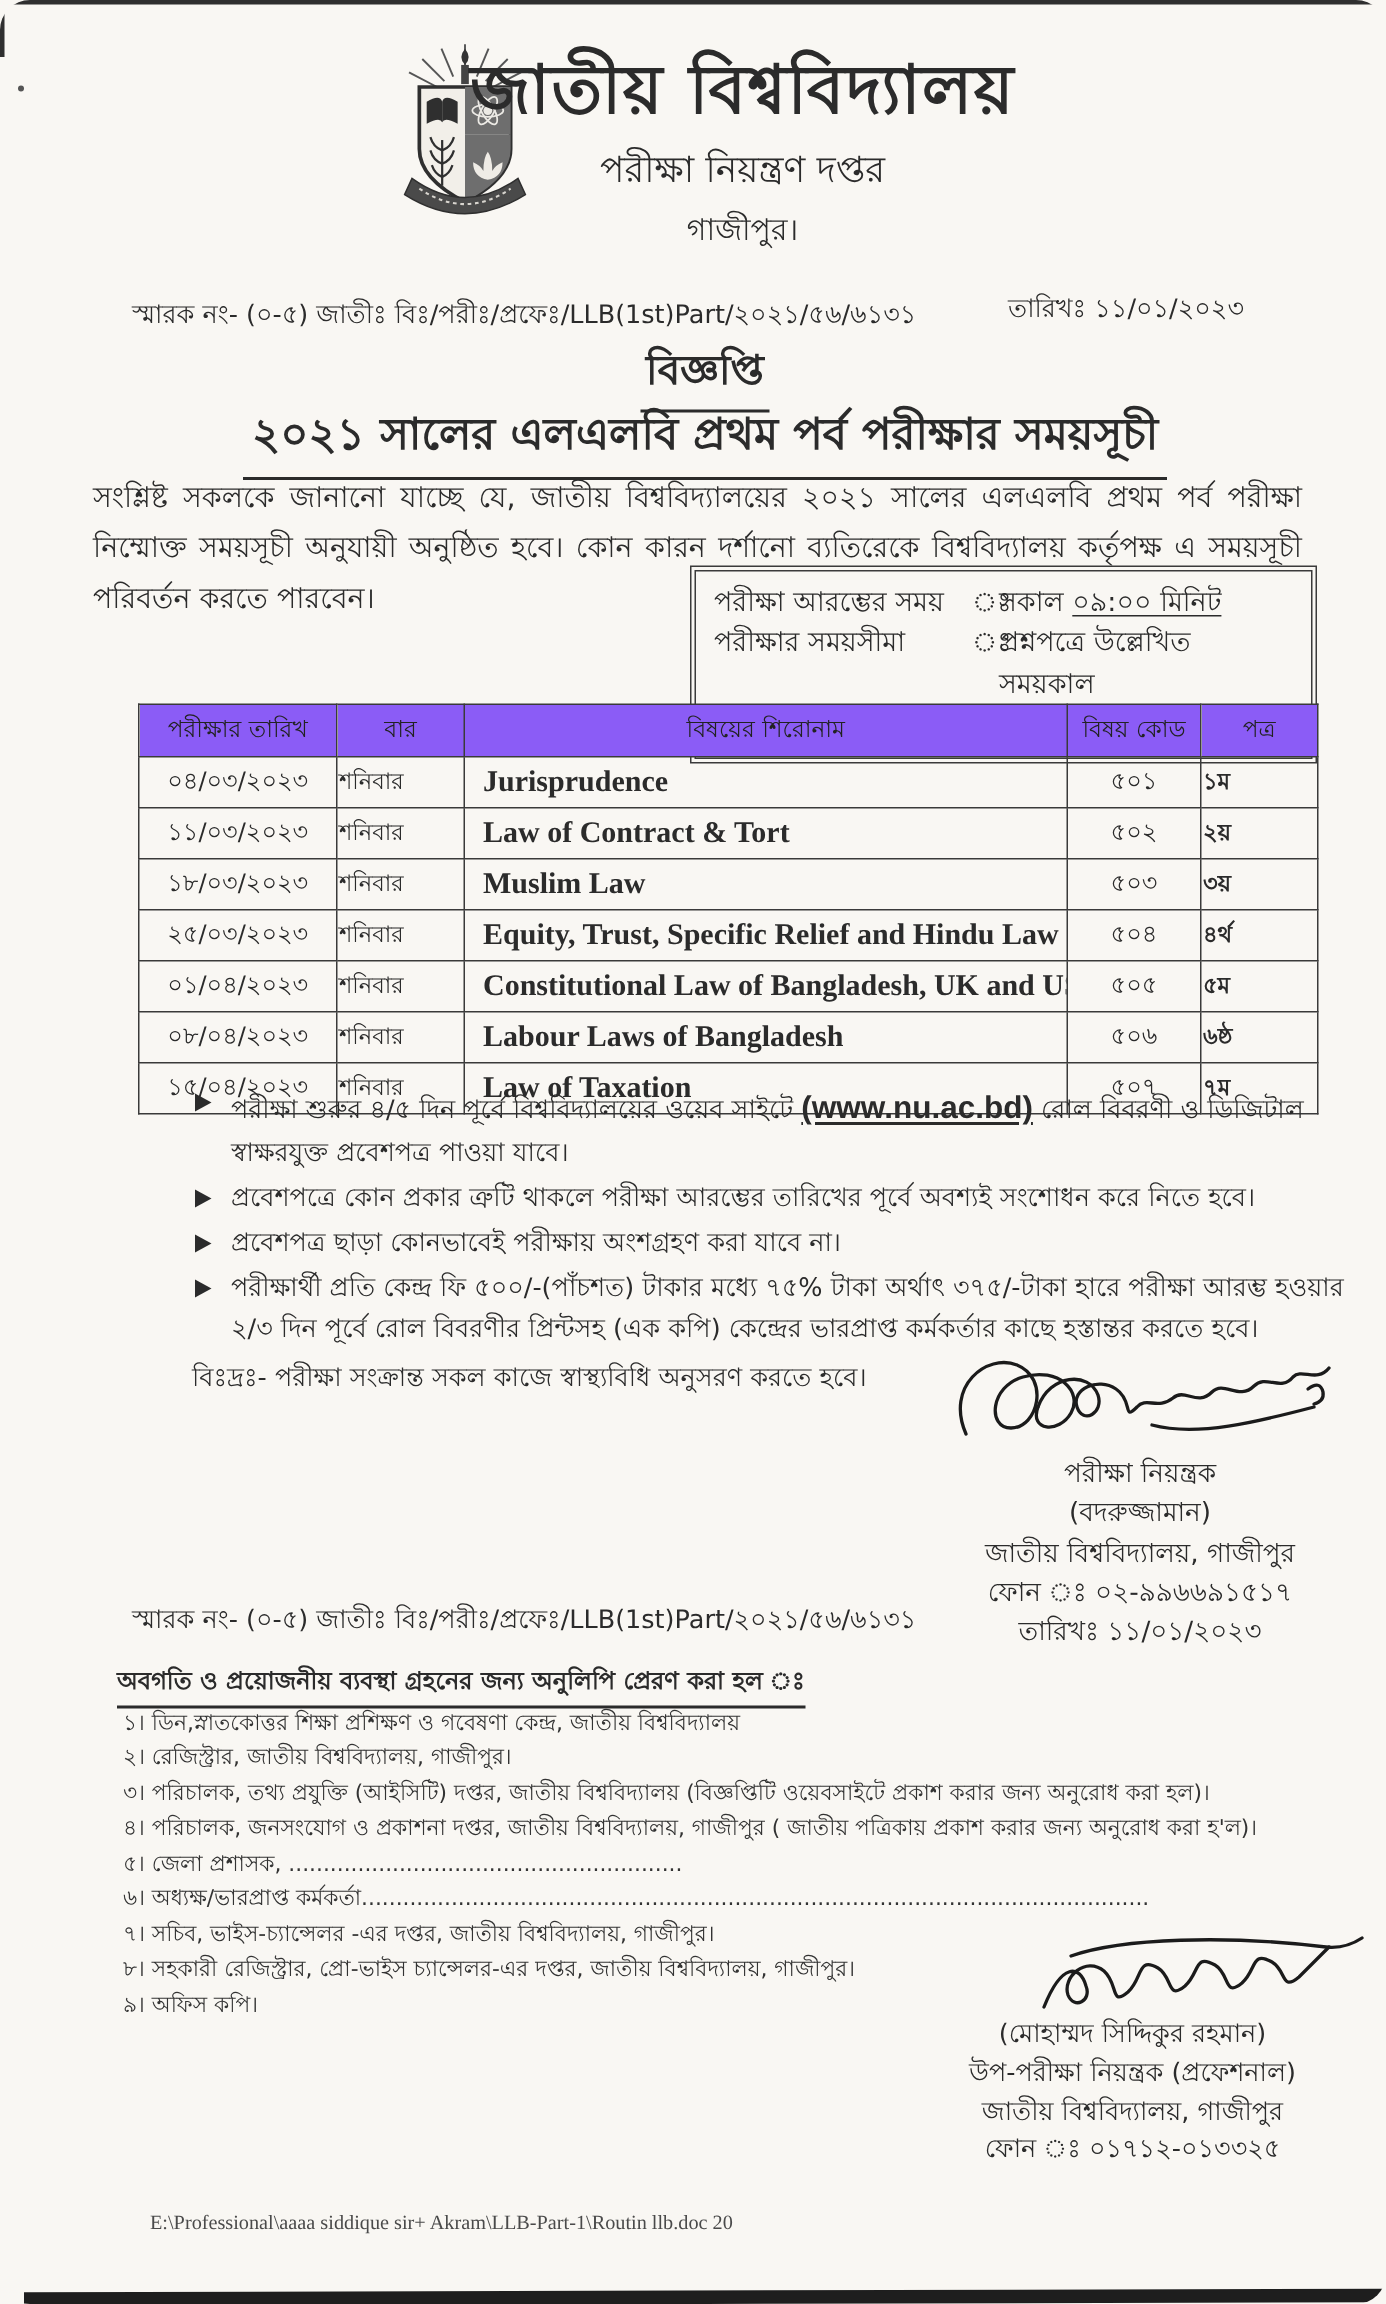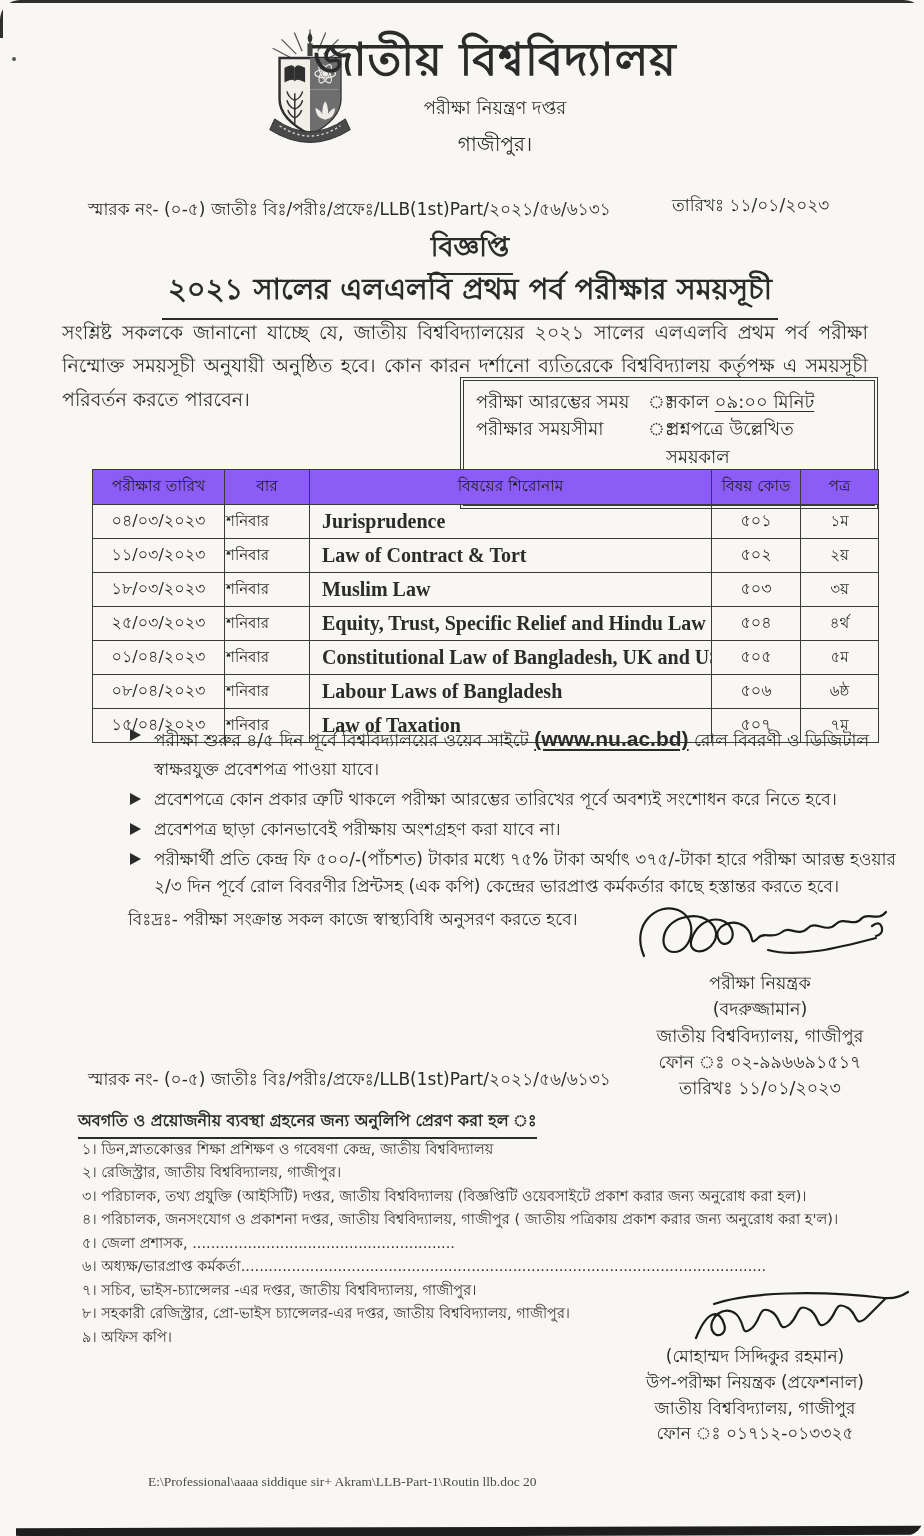--- a/index.html
+++ b/index.html
@@ -9,21 +9,21 @@
   
   .scan-top{position:absolute;top:0;left:0;right:0;height:3px;background:#2f2f2f;}
   .scan-left{position:absolute;top:0;left:0;width:3px;height:38px;background:#2f2f2f;}
   .scan-dot{position:absolute;top:57px;left:12px;width:4px;height:4px;background:#555;border-radius:50%;}
   .scan-bottom{position:absolute;bottom:0;left:16px;right:0;height:9px;background:#1e1e1e;transform:rotate(-0.15deg);}
 
   
   .logo{position:absolute;left:256px;top:24px;width:108px;height:124px;}
   .head-block{position:absolute;left:280px;top:34px;width:430px;text-align:center;}
   .univ-title{font-size:45px;font-weight:700;letter-spacing:1px;line-height:1.15;}
-  .dept{font-size:18px;margin-top:8px;}
+  .dept{font-size:24px;margin-top:8px;}
   .loc{font-size:20px;margin-top:4px;}
 
   
   .memo-no{position:absolute;left:88px;top:196px;font-size:17px;}
   .memo-date{position:absolute;left:672px;top:192px;font-size:17px;}
 
   .notice-label-wrap{position:absolute;left:60px;top:226px;width:820px;text-align:center;}
   .notice-label{display:inline-block;font-size:27px;font-weight:700;border-bottom:2px solid #2b2b2b;padding:0 4px 2px;}
   .notice-title-wrap{position:absolute;left:60px;top:266px;width:820px;text-align:center;}
   .notice-title{display:inline-block;font-size:29px;font-weight:700;border-bottom:2.5px solid #2b2b2b;padding:0 6px 3px;}
@@ -40,21 +40,21 @@
   
   .sched{position:absolute;left:92px;top:469px;}
   table{border-collapse:collapse;table-layout:fixed;width:786px;}
   th,td{border:1px solid #3a3a3a;overflow:hidden;white-space:nowrap;}
   th{background:#8b5cf6;font-weight:400;font-size:15.5px;padding:4px 2px;color:#222;}
   td{height:31px;font-size:16px;}
   .c-date{width:132px;text-align:center;}
   .c-day{width:85px;text-align:left;font-size:15px;}
   .c-subj{width:402px;text-align:left;padding-left:12px;font-family:"Liberation Serif",serif;font-weight:700;font-size:20px;}
   .c-code{width:89px;text-align:center;}
-  .c-paper{width:78px;text-align:center;font-size:15px;}
+  .c-paper{width:78px;text-align:left;font-size:15px;font-weight:bold;}
 
   
   .notes{position:absolute;left:128px;top:722px;width:776px;font-size:17px;line-height:1.6;}
   .bullet{position:relative;padding-left:26px;margin-bottom:3px;}
   .arrow-icon{position:absolute;left:2px;top:7px;width:0;height:0;border-top:6px solid transparent;border-bottom:6px solid transparent;border-left:11px solid #2b2b2b;}
   .url{font-family:"Liberation Sans",sans-serif;font-size:21px;font-weight:600;text-decoration:underline;text-underline-offset:3px;}
   .nb-line{margin-top:5px;}
 
   
   .sig1-svg{position:absolute;left:628px;top:896px;}
@@ -62,21 +62,21 @@
   .memo-no2{position:absolute;left:88px;top:1066px;font-size:17px;}
 
   .dist-head-wrap{position:absolute;left:78px;top:1108px;}
   .dist-head{display:inline-block;font-size:16px;font-weight:700;border-bottom:2px solid #2b2b2b;padding-bottom:2px;}
   .dist-list{position:absolute;left:82px;top:1138px;width:800px;font-size:14.5px;line-height:1.62;color:#333;}
   .dist-item{white-space:nowrap;overflow:hidden;}
 
   .sig2-svg{position:absolute;left:688px;top:1288px;}
   .sig2-block{position:absolute;left:590px;top:1344px;width:330px;text-align:center;font-size:17px;line-height:1.52;}
 
-  .footer-path{position:absolute;left:100px;top:1474px;font-size:13.5px;color:#4a4a4a;font-family:"Liberation Serif",serif;margin-left:48px;}
+  .footer-path{position:absolute;left:100px;top:1474px;font-size:13.5px;color:#4a4a4a;font-family:"Liberation Serif",serif;}
 </style>
 </head>
 <body>
 
 <div class="page">
 
   <div class="scan-top"></div>
   <div class="scan-left"></div>
   <div class="scan-dot"></div>
 

